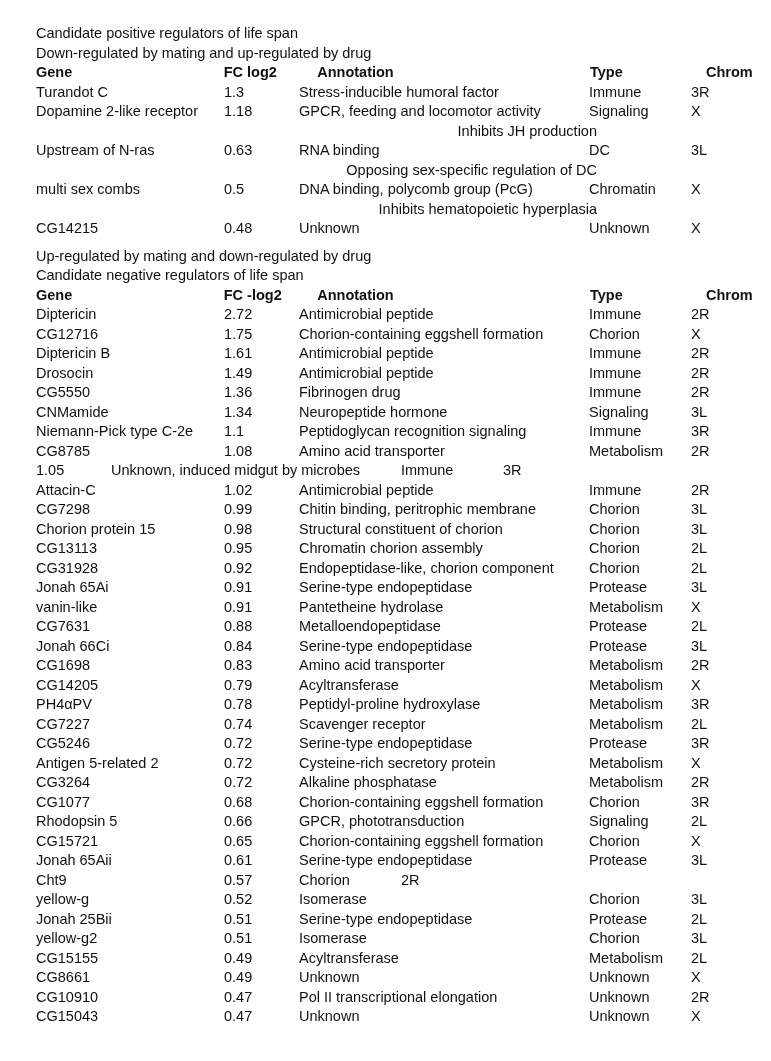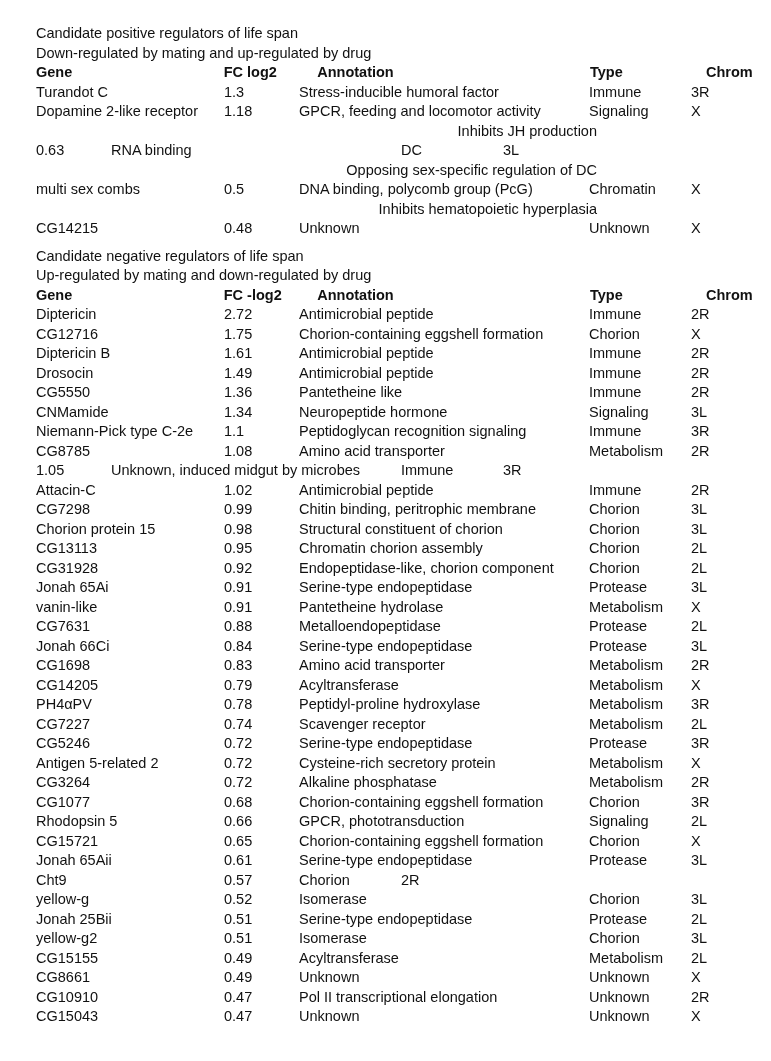--- a/index.html
+++ b/index.html
@@ -52,20 +52,21 @@
           <div class="c-ann">GPCR, feeding and locomotor activity</div>
           <div class="c-type">Signaling</div>
           <div class="c-chrom">X</div>
         </div>
         <div class="row">
           <div class="c-gene"></div>
           <div class="c-fc"></div>
           <div class="c-ann sub">Inhibits JH production</div>
         </div>
         <div class="row">
+          <div class="c-gene">Upstream of N-ras</div>
           <div class="c-fc">0.63</div>
           <div class="c-ann">RNA binding</div>
           <div class="c-type">DC</div>
           <div class="c-chrom">3L</div>
         </div>
         <div class="row">
           <div class="c-gene"></div>
           <div class="c-fc"></div>
           <div class="c-ann sub">Opposing sex-specific regulation of DC</div>
         </div>
@@ -87,22 +88,22 @@
           <div class="c-ann">Unknown</div>
           <div class="c-type">Unknown</div>
           <div class="c-chrom">X</div>
         </div>
       </div>
   </div>
 
   <div class="gap"></div>
 
   <div>
+    <div class="section-title">Up-regulated by mating and down-regulated by drug</div>
     <div class="section-title">Candidate negative regulators of life span</div>
-    <div class="section-title">Up-regulated by mating and down-regulated by drug</div>
     <div class="row header">
       <div class="c-gene">Gene</div>
       <div class="c-fc">FC -log2</div>
       <div class="c-ann">Annotation</div>
       <div class="c-type">Type</div>
       <div class="c-chrom">Chrom</div>
     </div>
     <div id="neg-body">
         <div class="row">
           <div class="c-gene">Diptericin</div>
@@ -128,21 +129,21 @@
         <div class="row">
           <div class="c-gene">Drosocin</div>
           <div class="c-fc">1.49</div>
           <div class="c-ann">Antimicrobial peptide</div>
           <div class="c-type">Immune</div>
           <div class="c-chrom">2R</div>
         </div>
         <div class="row">
           <div class="c-gene">CG5550</div>
           <div class="c-fc">1.36</div>
-          <div class="c-ann">Pantetheine like</div>
+          <div class="c-ann">Fibrinogen drug</div>
           <div class="c-type">Immune</div>
           <div class="c-chrom">2R</div>
         </div>
         <div class="row">
           <div class="c-gene">CNMamide</div>
           <div class="c-fc">1.34</div>
           <div class="c-ann">Neuropeptide hormone</div>
           <div class="c-type">Signaling</div>
           <div class="c-chrom">3L</div>
         </div>

